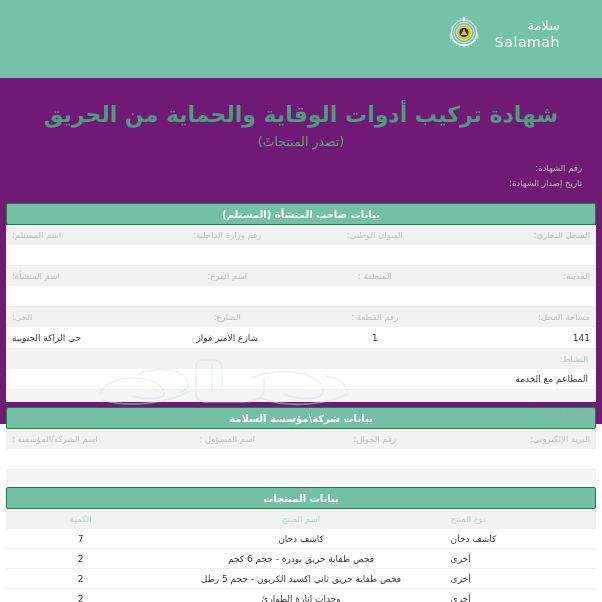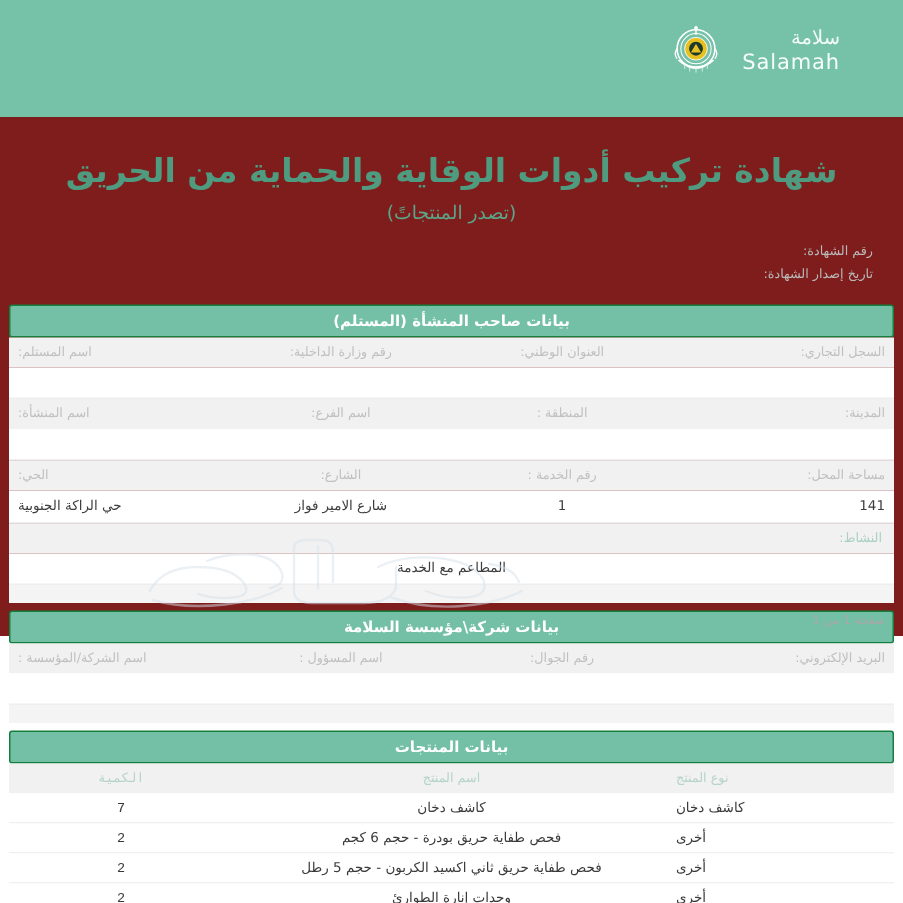--- a/index.html
+++ b/index.html
@@ -16,21 +16,21 @@
     background: #ffffff;
     color: #333333;
     font-size: 9px;
     position: relative;
   }
 
   .page {
     width: 602px;
     height: 424px;
     position: relative;
-    background: #7f1d1d;
+    background: #701a75;
   }
 
   
   .banner {
     height: 78px;
     background: #76c2a8;
     position: relative;
   }
 
   .brand {
@@ -158,21 +158,21 @@
   .row.values .cell.val:last-child  { justify-content: flex-end; }
 
   
   .row.single { display: block; }
   .row.single.labels {
     text-align: right;
     padding: 0 8px;
     line-height: 20px;
   }
   .row.single.values {
-    text-align: center;
+    text-align: right;
     padding: 0 8px;
     line-height: 21px;
   }
   .row.single .inline-lbl { color: #a9cfc0; font-size: 8.5px; }
   .row.single .inline-val { color: #3d3d3d; font-size: 9px; }
 
   .spacer-row {
     height: 12px;
     background: #f4f4f4;
     margin: 0 6px;
@@ -200,21 +200,21 @@
   }
   .ptable .prow .pc {
     display: flex;
     align-items: center;
     color: #3a3a3a;
     font-size: 9px;
   }
 
   .pc.c-type { flex: 0 0 26%; justify-content: flex-end; padding-left: 8px; padding-right: 10px; }
   .pc.c-name { flex: 1 1 48%; justify-content: center; }
-  .pc.c-qty  { flex: 0 0 26%; justify-content: center; padding-right: 4px; font-family: Liberation Mono, monospace; }
+  .pc.c-qty  { flex: 0 0 26%; justify-content: center; padding-right: 4px; }
 
   .phead .c-type { justify-content: flex-end; padding-right: 10px; }
   .phead .c-name { justify-content: center; }
   .phead .c-qty  { justify-content: center; }
 
   
   .footer {
     position: absolute;
     bottom: 6px;
     right: 12px;
@@ -310,21 +310,21 @@
     </div>
     <div class="row values">
       <div class="cell val"></div>
       <div class="cell val"></div>
       <div class="cell val"></div>
       <div class="cell val"></div>
     </div>
 
     <div class="row labels">
       <div class="cell lbl">مساحة المحل:</div>
-      <div class="cell lbl">رقم الخدمة :</div>
+      <div class="cell lbl">رقم القطعة :</div>
       <div class="cell lbl">الشارع:</div>
       <div class="cell lbl">الحي:</div>
     </div>
     <div class="row values tall">
       <div class="cell val num">141</div>
       <div class="cell val num">1</div>
       <div class="cell val">شارع الامير فواز</div>
       <div class="cell val">حي الراكة الجنوبية</div>
     </div>
 

